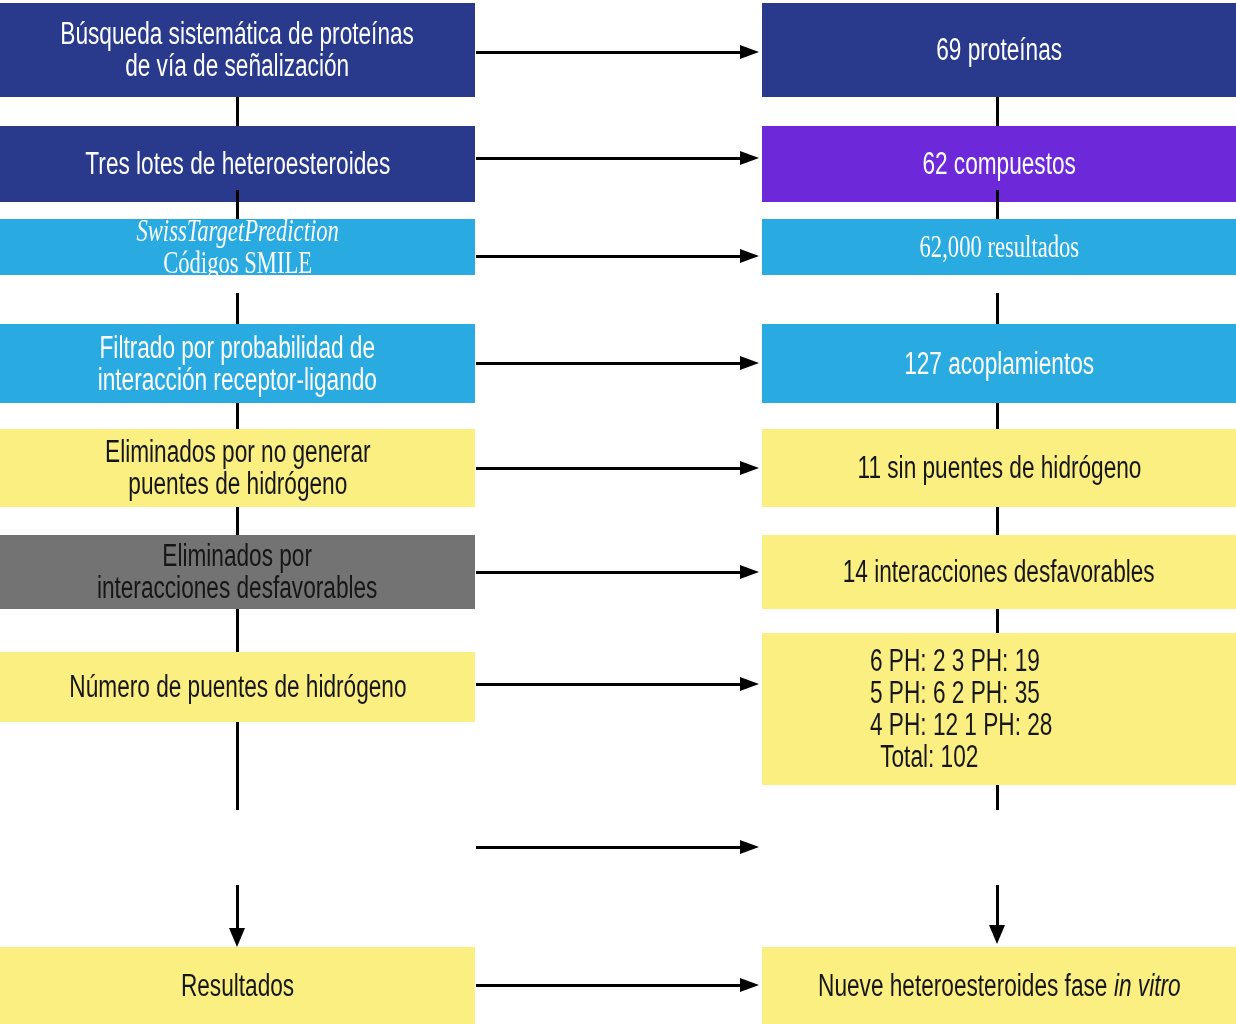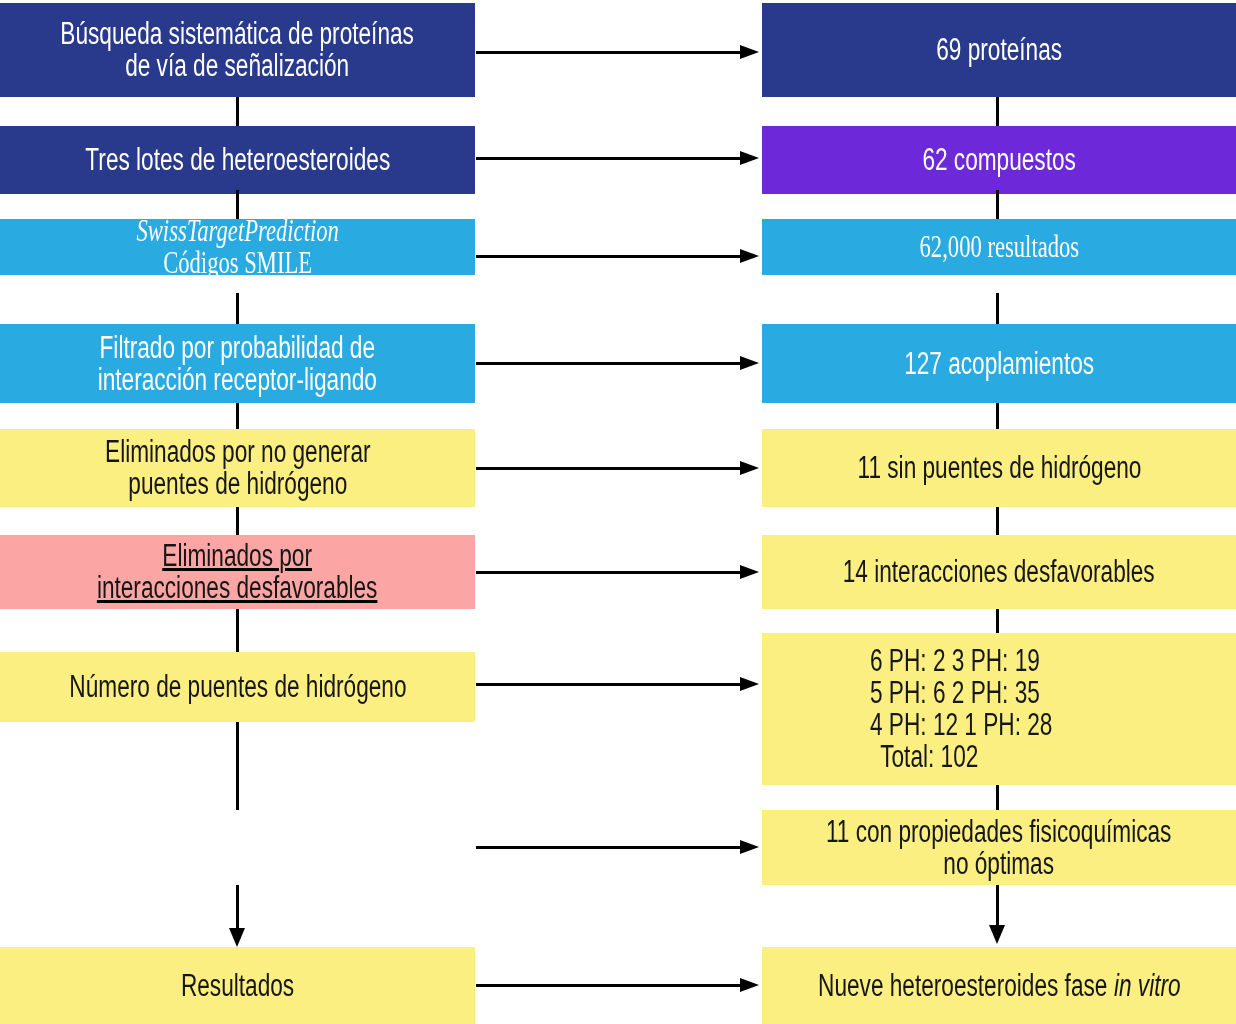--- a/index.html
+++ b/index.html
@@ -11,21 +11,21 @@
   .b-l{left:0;width:475px;}
   .b-r{left:762px;width:474px;}
   .stack{display:flex;flex-direction:column;align-items:center;transform:scaleX(0.73);transform-origin:50% 50%;}
   .line{font-size:31px;line-height:32px;white-space:pre;text-align:center;}
   .light .line{color:#ffffff;}
   .dark .line{color:#161616;}
   .italic{font-style:italic;}
   .isuffix{font-style:italic;margin-left:9px;}
   
   .r1{top:3px;height:94px;}
-  .r2{top:126px;height:68px;}
+  .r2{top:126px;height:76px;}
   .r3{top:219px;height:56px;font-family:Liberation Serif, serif;}
   .r4{top:324px;height:79px;}
   .r5{top:429px;height:78px;}
   .r6{top:535px;height:74px;}
   .r7l{top:652px;height:70px;}
   .r7r{top:633px;height:152px;}
   .r8{top:810px;height:75px;}
   .r9{top:947px;height:77px;}
   
   .ph{align-items:flex-start;padding-left:108px;}
@@ -108,21 +108,21 @@
     </div>
   </div>
   <div class="box b-r r5 dark" style="background-color: rgb(250, 239, 128);">
     <div class="stack">
         <div class="line">11 sin puentes de hidrógeno</div>
       </div>
   </div>
   <div class="hshaft" style="top:467px"></div>
   <div class="hhead" style="top:461px"></div>
 
-  <div class="box b-l r6 dark" style="background-color: #fca5a5; text-decoration: underline;">
+  <div class="box b-l r6 dark" style="background-color: #737373;">
     <div class="stack">
       <div class="line">Eliminados por</div>
       <div class="line">interacciones desfavorables</div>
     </div>
   </div>
   <div class="box b-r r6 dark" style="background-color: rgb(250, 239, 128);">
     <div class="stack">
         <div class="line">14 interacciones desfavorables</div>
       </div>
   </div>
@@ -138,26 +138,20 @@
     <div class="stack">
       <div class="line">6 PH: 2 3 PH: 19</div>
       <div class="line">5 PH: 6 2 PH: 35</div>
       <div class="line">4 PH: 12 1 PH: 28</div>
       <div class="line indent">Total: 102</div>
     </div>
   </div>
   <div class="hshaft" style="top:683px"></div>
   <div class="hhead" style="top:677px"></div>
 
-  <div class="box b-r r8 dark" style="background-color: rgb(250, 239, 128);">
-    <div class="stack">
-      <div class="line">11 con propiedades fisicoquímicas</div>
-      <div class="line">no óptimas</div>
-    </div>
-  </div>
   <div class="hshaft" style="top:846px"></div>
   <div class="hhead" style="top:840px"></div>
 
   <div class="box b-l r9 dark" style="background-color: rgb(250, 239, 128);">
     <div class="stack">
         <div class="line">Resultados</div>
       </div>
   </div>
   <div class="box b-r r9 dark" style="background-color: rgb(250, 239, 128);">
     <div class="stack">

